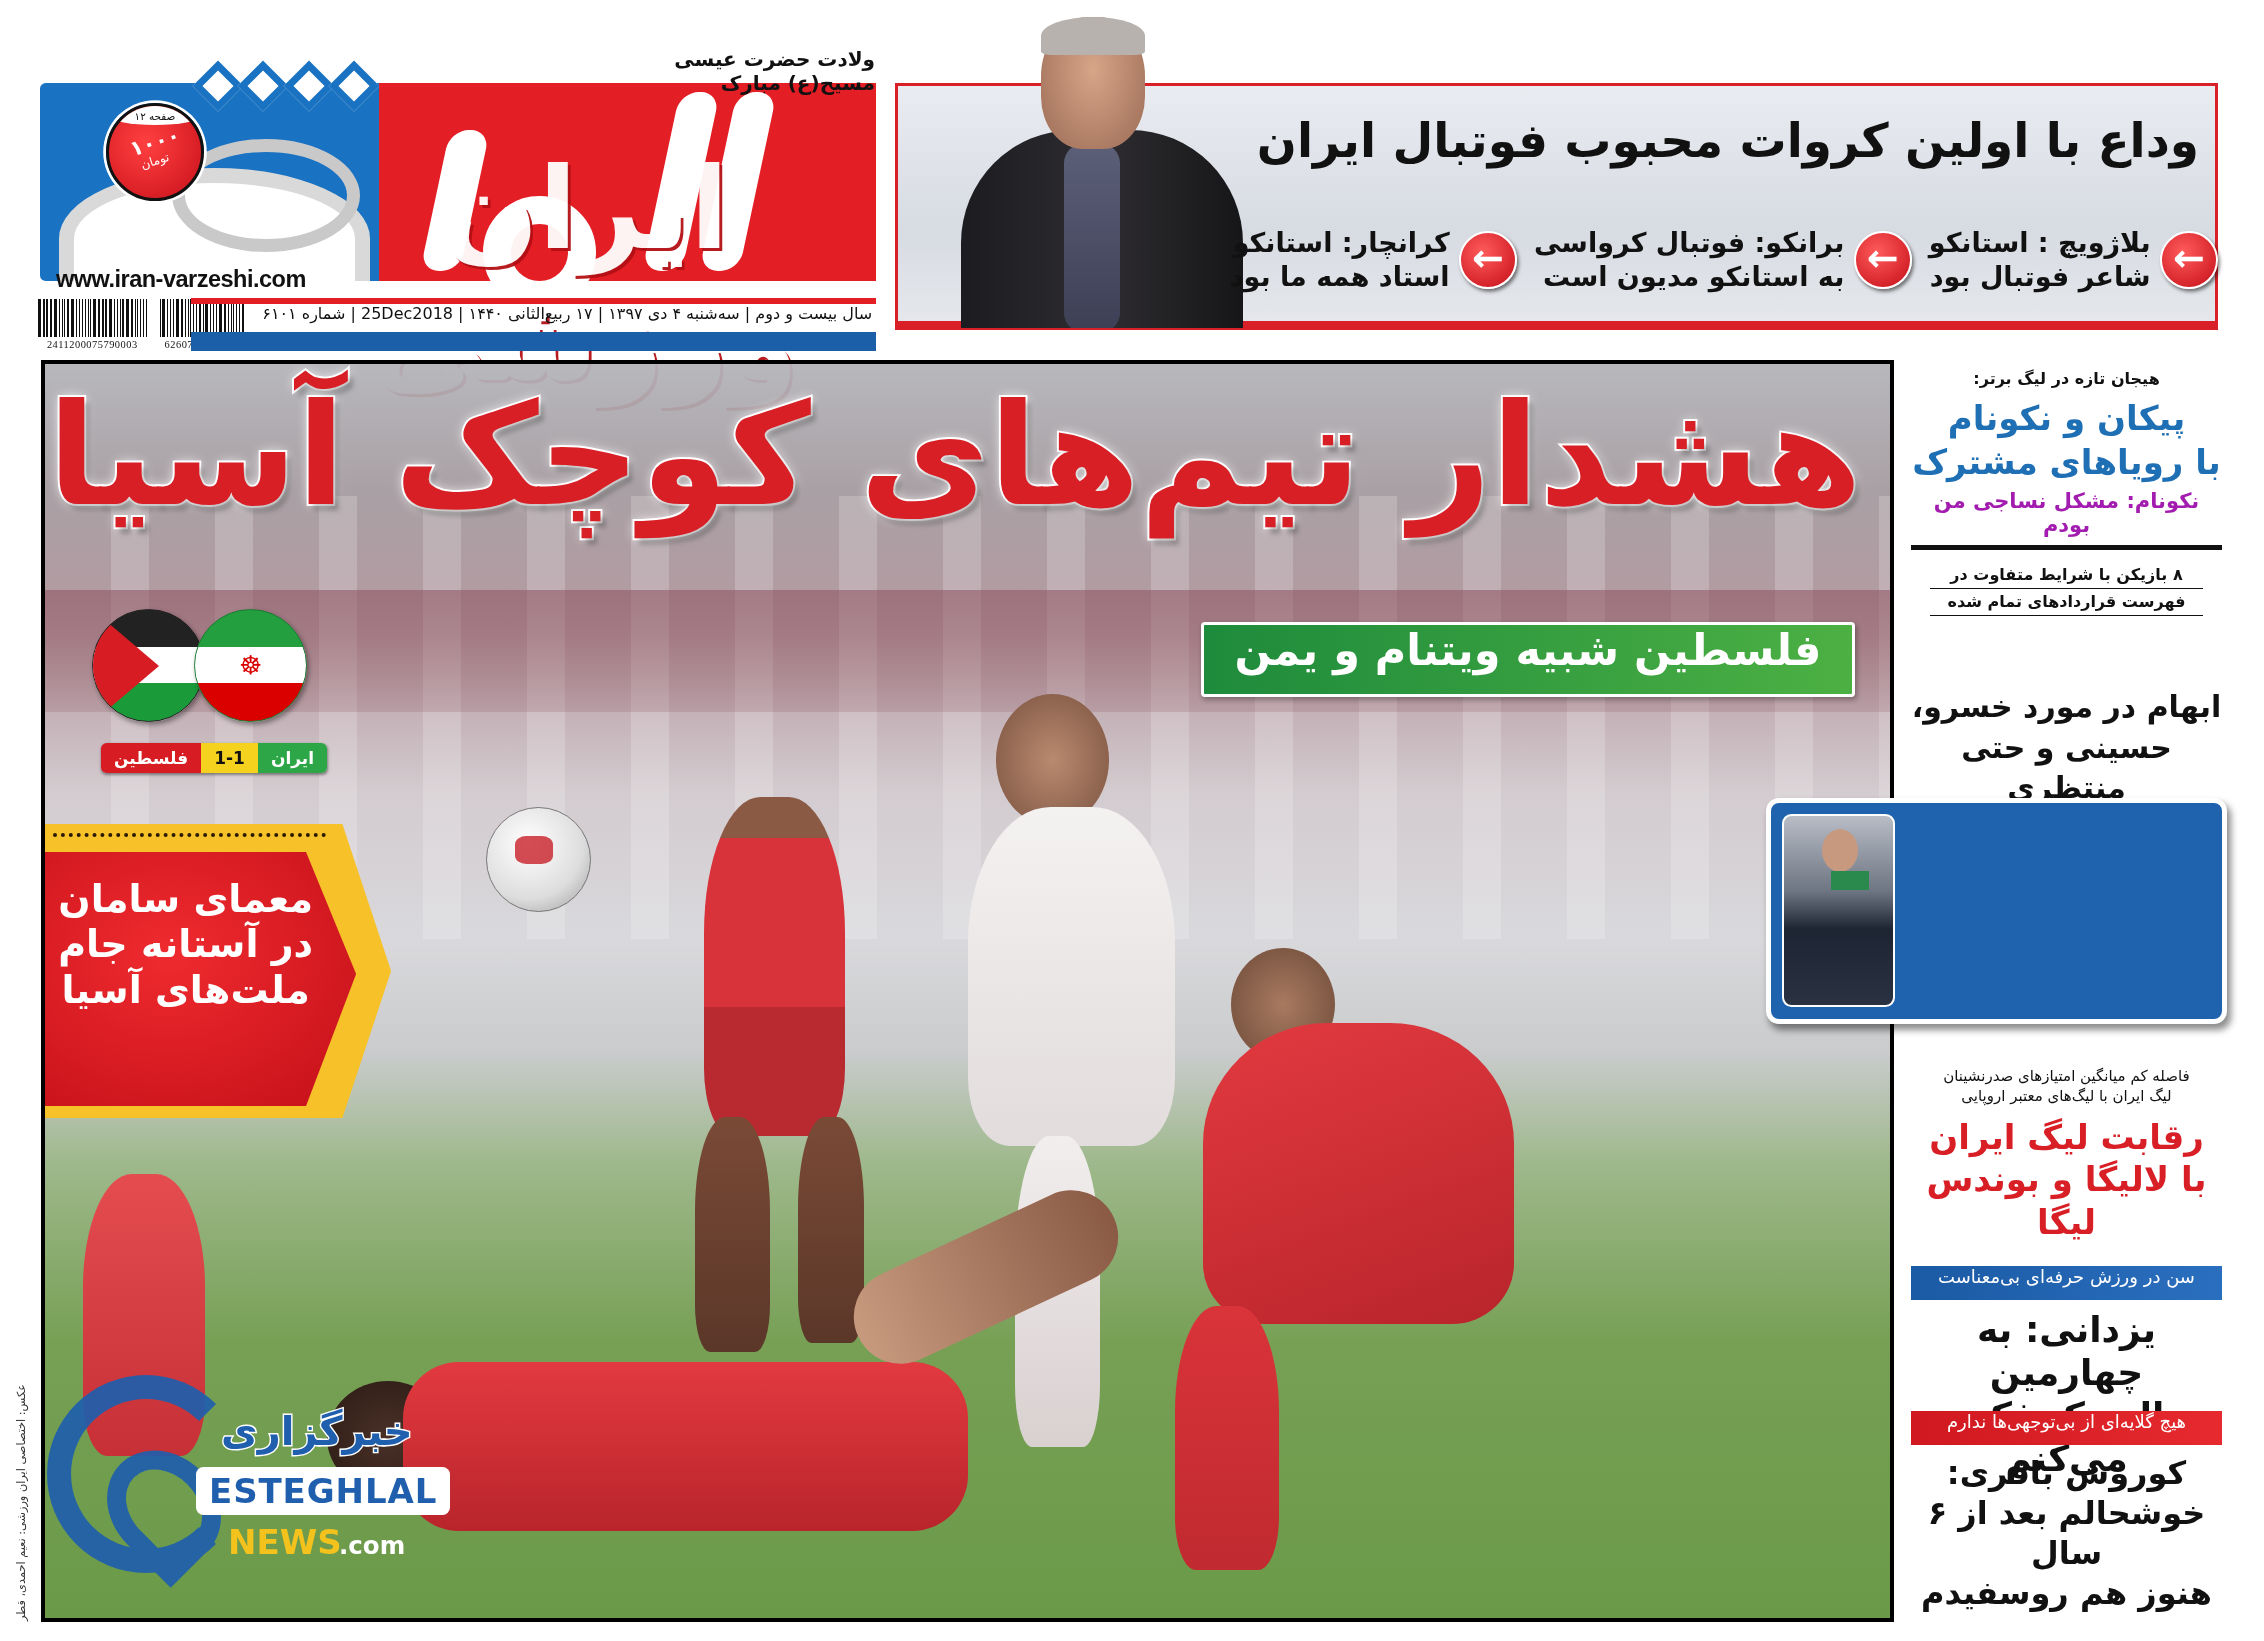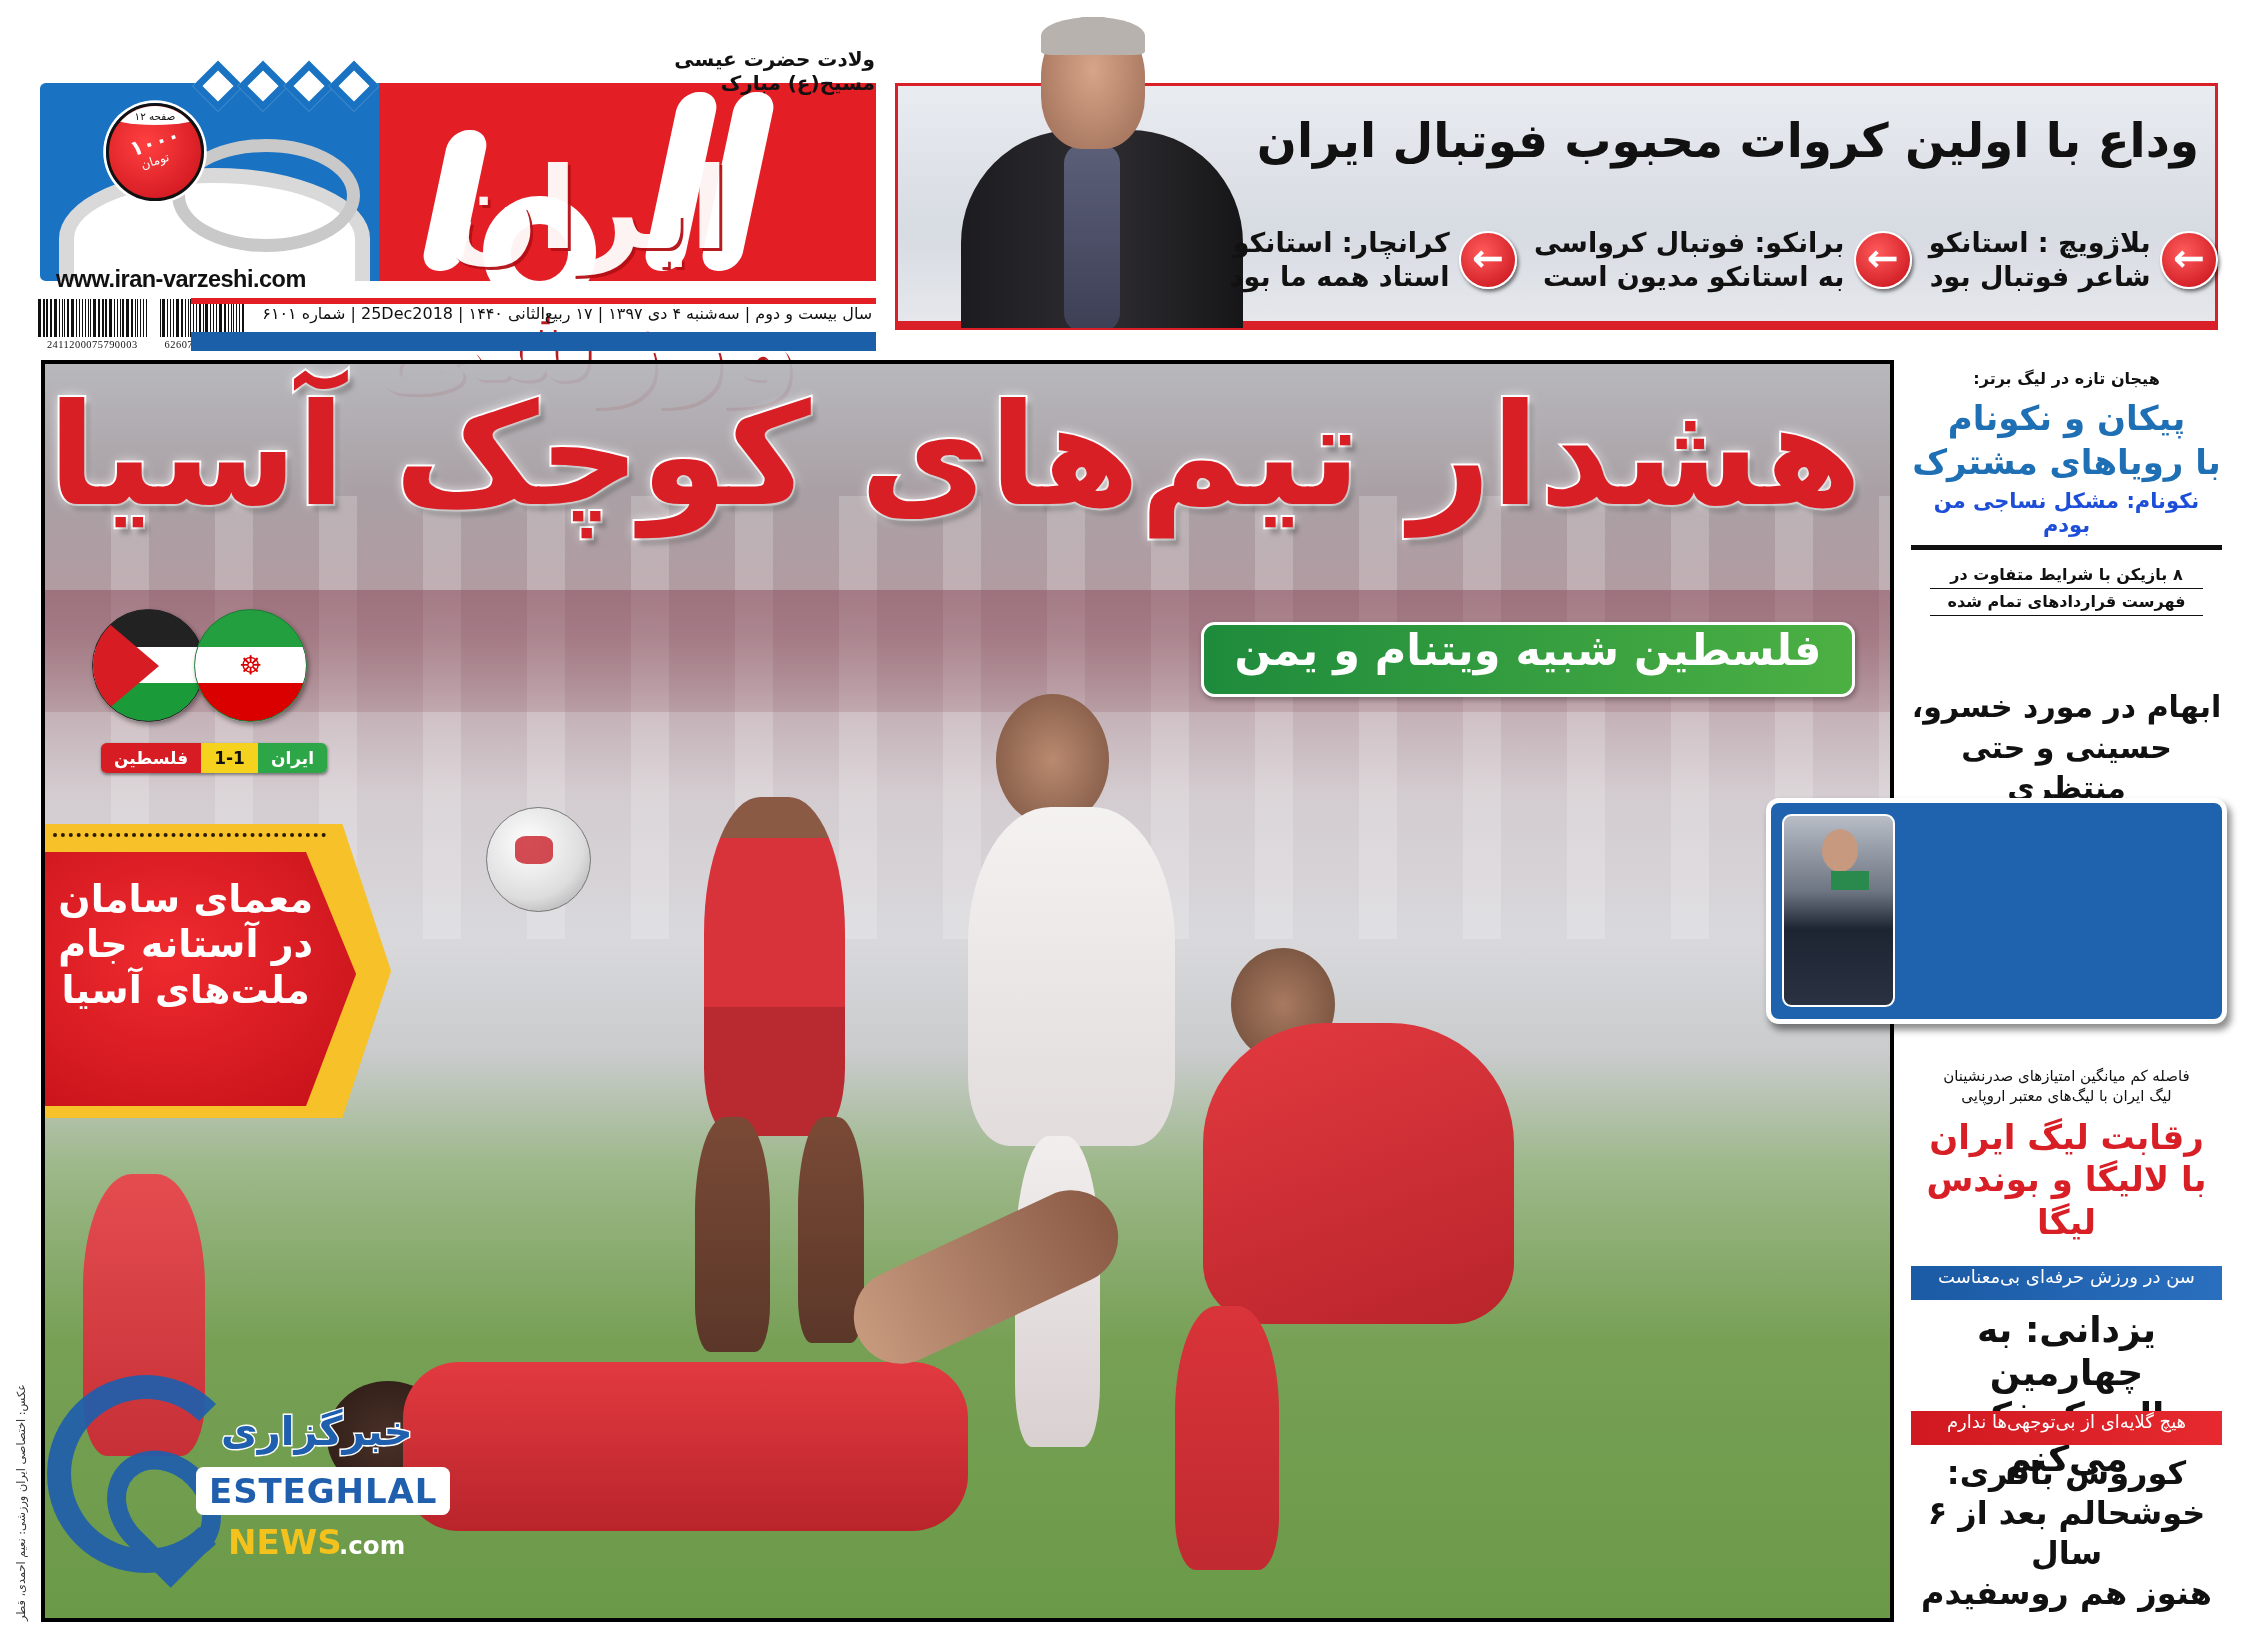--- a/index.html
+++ b/index.html
@@ -50,21 +50,21 @@
   .arrow-btn { width: 58px; height: 58px; border-radius: 50%; background: radial-gradient(circle at 40% 35%, #ff5b5b, #c40d17); border: 2.8px solid #fff; box-shadow: 1.9px 2.8px 3.8px rgba(0,0,0,.5); color: #fff; font: bold 38px "DejaVu Sans", sans-serif; line-height: 51px; text-align: center; flex: none; }
   .quote .qtext { font: bold 27px "DejaVu Sans", sans-serif; direction: rtl; text-align: right; line-height: 1.25; white-space: nowrap; }
 
   
   .main-photo { position: absolute; left: 41px; top: 360px; width: 1853px; height: 1262px; border: 4.7px solid #000; overflow: hidden;
     background:
       linear-gradient(180deg, rgba(180,180,185,.95) 0%, rgba(160,150,155,.9) 10%, rgba(150,110,120,.7) 22%, rgba(200,190,195,.8) 34%, rgba(210,210,214,.85) 46%, #c9cbcc 55%, #9db88a 64%, #77a055 78%, #6a9a48 100%); }
   .stands { position: absolute; left: 0; right: 0; top: 132px; height: 443px; background: repeating-linear-gradient(90deg, rgba(255,255,255,0) 0 66px, rgba(255,255,255,.35) 66px 104px); opacity: .55; }
   .stands-roof { position: absolute; left: 0; right: 0; top: 226px; height: 122px; background: linear-gradient(180deg, rgba(140,80,95,.55), rgba(150,100,110,.25)); }
   .main-headline { position: absolute; left: 28px; right: 28px; top: 9.4px; text-align: center; direction: rtl; font: bold 141px "DejaVu Sans", sans-serif; color: #d81f26; letter-spacing: -5.6px; -webkit-text-stroke: 3.8px #fff; paint-order: stroke fill; text-shadow: 0 0 11.3px rgba(255,255,255,.9), 4.7px 5.6px 5.6px rgba(0,0,0,.35); white-space: nowrap; }
-  .subhead-pill { position: absolute; left: 1156px; top: 258px; width: 654px; height: 75px; border-radius: 14px; background: linear-gradient(90deg, #1e8b3c, #4cb043); border: 3.8px solid #fff; box-shadow: 1.9px 2.8px 5.6px rgba(0,0,0,.3); text-align: center; line-height: 66px; font: bold 43px "DejaVu Sans", sans-serif; color: #fff; direction: rtl; }
+  .subhead-pill { position: absolute; left: 1156px; top: 258px; width: 654px; height: 75px; border-radius: 4px; background: linear-gradient(90deg, #1e8b3c, #4cb043); border: 3.8px solid #fff; box-shadow: 1.9px 2.8px 5.6px rgba(0,0,0,.3); text-align: center; line-height: 66px; font: bold 43px "DejaVu Sans", sans-serif; color: #fff; direction: rtl; }
 
   .flags { position: absolute; left: 47px; top: 245px; width: 245px; height: 118px; }
   .flag { position: absolute; top: 0; width: 113px; height: 113px; border-radius: 50%; overflow: hidden; box-shadow: 1.9px 2.8px 5.6px rgba(0,0,0,.4); border: 1.9px solid #222; }
   .flag.palestine { left: 0; background: linear-gradient(180deg, #222 0 33%, #fff 33% 66%, #1b9a3a 66% 100%); }
   .flag.palestine::before { content: ""; position: absolute; left: 0; top: 0; width: 0; height: 0; border-top: 56px solid transparent; border-bottom: 56px solid transparent; border-left: 66px solid #d71c24; }
   .flag.iran { left: 102px; background: linear-gradient(180deg, #239f40 0 33%, #fff 33% 66%, #da0000 66% 100%); border-color: #1b7a33; }
   .flag.iran .emblem { position: absolute; left: 0; right: 0; top: 40px; text-align: center; color: #da0000; font: bold 26px "DejaVu Sans", sans-serif; }
   .score-bar { position: absolute; left: 56px; top: 379px; height: 30px; display: flex; direction: rtl; border-radius: 5.6px; overflow: hidden; font: bold 17px "DejaVu Sans", sans-serif; box-shadow: 0.9px 1.9px 2.8px rgba(0,0,0,.4); }
   .score-bar .team-a { background: #2ca646; color: #fff; padding: 0 13px; line-height: 30px; }
   .score-bar .score { background: #f4d21e; color: #111; padding: 0 13px; line-height: 30px; }
@@ -88,21 +88,21 @@
   .watermark .globe::after { content: ""; position: absolute; left: 41px; top: 47px; width: 66px; height: 85px; border: 19px solid #1f5fad; border-radius: 50% 50% 50% 0; transform: rotate(-45deg); }
   .wm-fa { position: absolute; left: 193px; top: 52px; font: bold 40px "DejaVu Sans", sans-serif; color: #1f5fad; -webkit-text-stroke: 2.8px #fff; paint-order: stroke fill; direction: rtl; }
   .wm-en { position: absolute; left: 168px; top: 111px; padding: 3.8px 13px; background: #fff; border-radius: 7.5px; font: bold 34px "DejaVu Sans", sans-serif; color: #1f5fad; letter-spacing: 0.9px; }
   .wm-news { position: absolute; left: 200px; top: 166px; font: bold 34px "DejaVu Sans", sans-serif; color: #f3c21c; }
   .wm-com { position: absolute; left: 311px; top: 175px; font: bold 24.5px "DejaVu Sans", sans-serif; color: #fff; }
 
   
   .col { position: absolute; left: 1911px; width: 311px; direction: rtl; text-align: center; }
   .kicker-s { font: bold 16px "DejaVu Sans", sans-serif; }
   .blue-hl { color: #1e6fb4; font: bold 34px "DejaVu Sans", sans-serif; line-height: 1.3; }
-  .black-hl { color: #1d4ed8; font: bold 21px "DejaVu Sans", sans-serif; }
+  .black-hl { color: #a21caf; font: bold 21px "DejaVu Sans", sans-serif; }
   .rule { height: 4.7px; background: #111; margin: 7.5px 0; }
   .thin-rule { height: 0.9px; background: #111; margin: 1.9px 19px; }
 
   .c1 { top: 369px; }
   .c1 .kicker-s { margin-bottom: 7.5px; }
   .c1 .black-hl { font-size: 21px; margin-top: 5.6px; }
   .c2 { top: 563px; }
   .c2 .small { font: bold 16px "DejaVu Sans", sans-serif; padding: 1.9px 0; }
   .c3 { top: 687px; }
   .c3 .big { font: bold 30px "DejaVu Sans", sans-serif; line-height: 1.35; }

